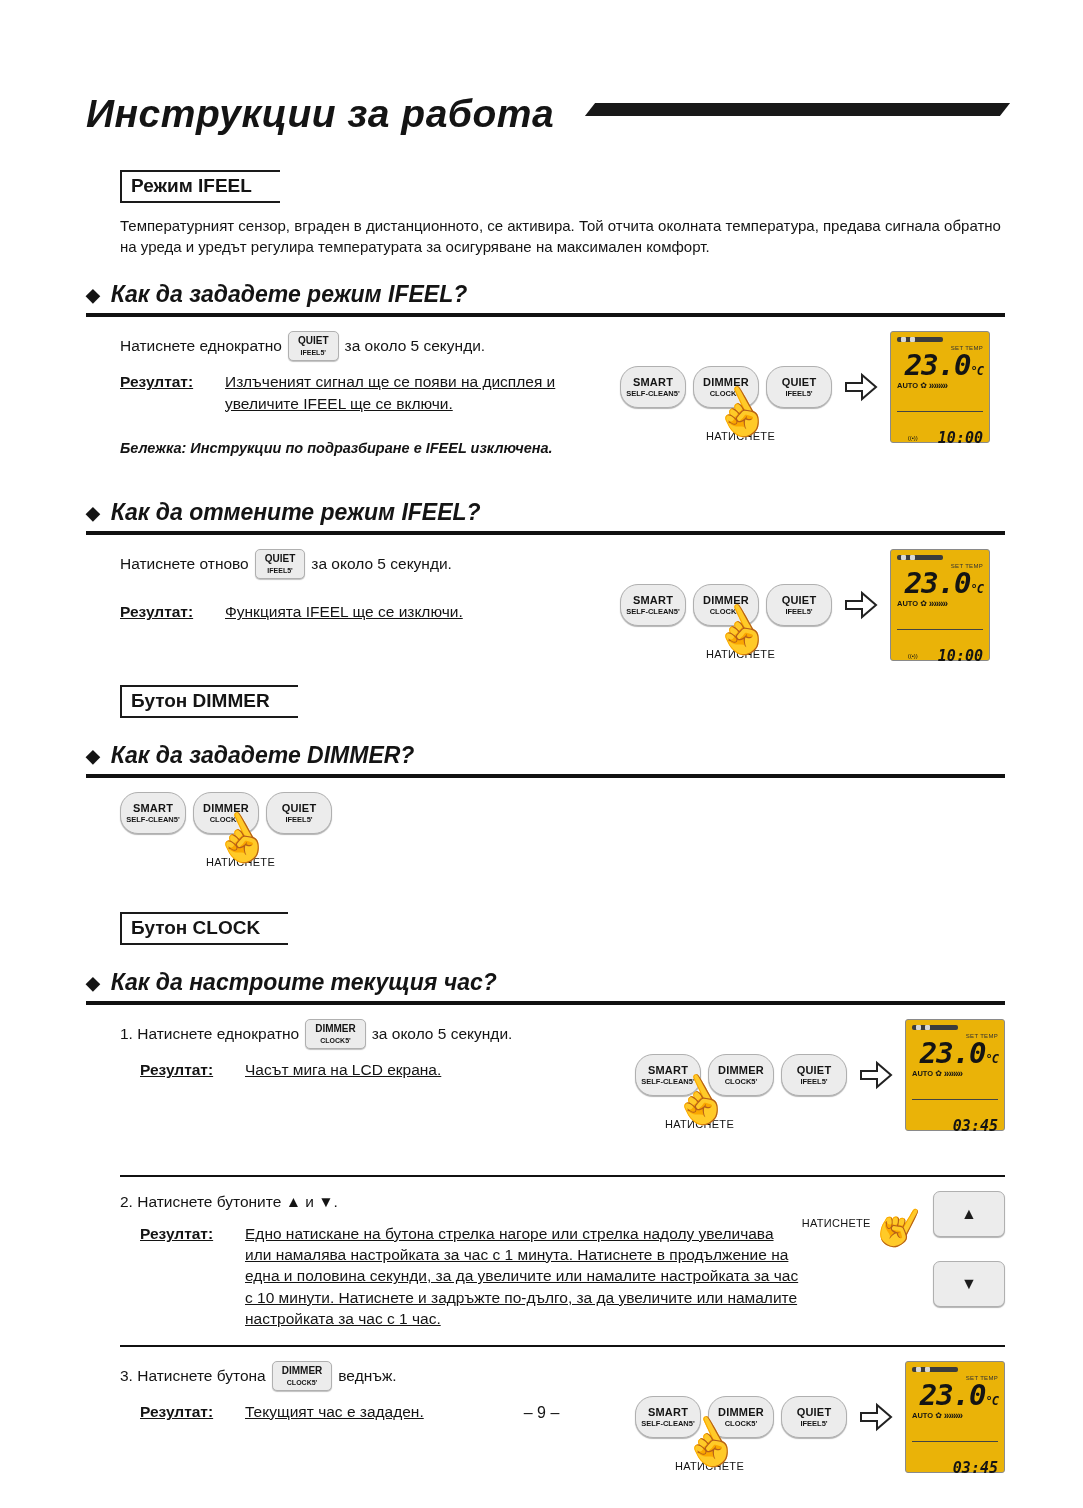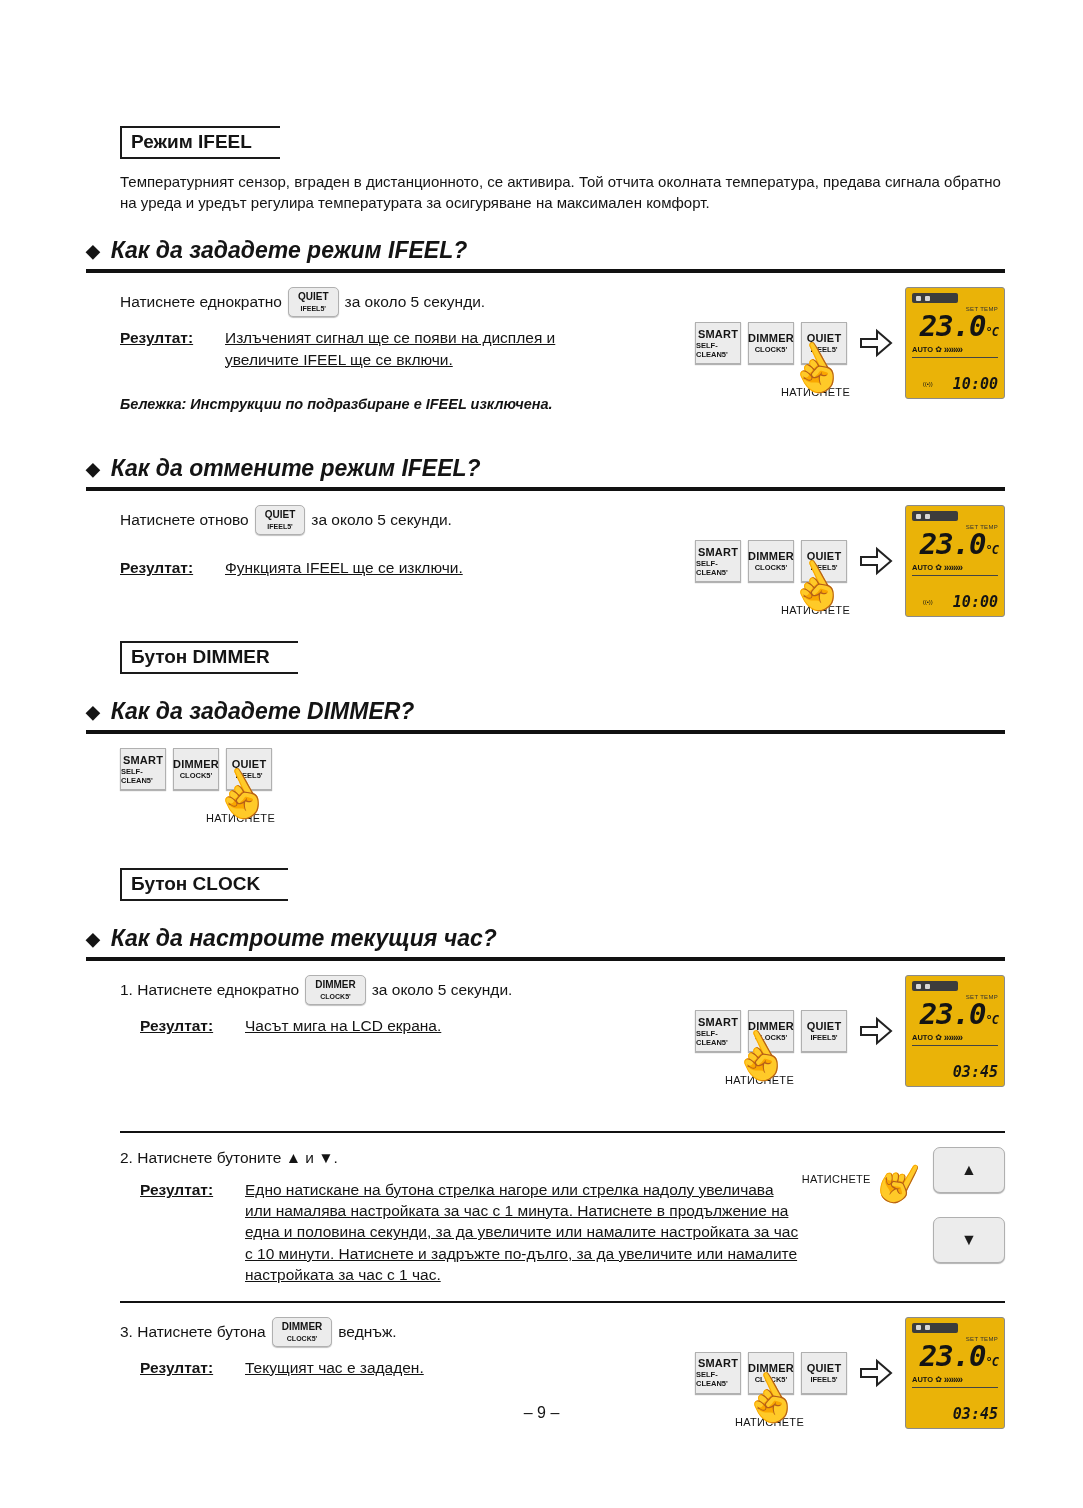--- a/index.html
+++ b/index.html
@@ -23,21 +23,21 @@
     padding:3px 28px 4px 9px; font-size:19px; font-weight:bold;
   }
   .intro { margin:13px 0 0 34px; font-size:15px; line-height:1.38; max-width:885px; }
 
   
   .dia-head { margin-top:24px; font-size:23px; font-weight:bold; font-style:italic; display:flex; align-items:center; gap:11px; }
   .dia { font-size:18px; font-style:normal; }
   .rule { height:4px; background:#111; margin-top:5px; }
 
   
-  .block { margin-left:34px; margin-top:14px; display:flex; justify-content:space-between; align-items:flex-start; }
+  .block { margin-left:34px; margin-top:14px; display:flex; align-items:flex-start; }
   .b1 { min-height:144px; } .b2 { min-height:132px; } .b3 { min-height:118px; }
   .b4 { min-height:140px; } .b6 { min-height:128px; }
   .w500 { width:500px; } .w560 { width:560px; } .w700 { width:700px; }
   .step-line { font-size:15.5px; line-height:1.4; }
   .result { display:flex; margin-top:10px; font-size:15.5px; line-height:1.38;text-decoration:underline; }
   .result-label { flex:none; width:105px; font-weight:bold; }
   .result-text { flex:1; }
   .note { margin-top:24px; font-size:14.5px; font-weight:bold; font-style:italic; line-height:1.45; }
   .hang { padding-left:84px; text-indent:-84px; max-width:600px; }
 
@@ -49,42 +49,42 @@
     box-shadow:0 1px 1px rgba(0,0,0,.25); text-indent:0;
   }
   .inline-btn .l1 { font-size:10px; font-weight:bold; }
   .inline-btn .l2 { font-size:7px; font-weight:bold; }
 
   
   .gfx { display:flex; align-items:center; gap:12px; }
   .panel-wrap { position:relative; }
   .panel { display:flex; gap:7px; }
   .rbtn {
-    width:46px; height:42px; background:#ececec; border:1px solid #b0b0b0;
-    border-radius:0; display:flex; flex-direction:column; align-items:center;
+    width:66px; height:42px; background:#ececec; border:1px solid #b0b0b0;
+    border-radius:18px; display:flex; flex-direction:column; align-items:center;
     justify-content:center; gap:1px; box-shadow:0 1px 1px rgba(0,0,0,.3);
   }
   .rbtn .l1 { font-size:11px; font-weight:bold; letter-spacing:.2px; }
   .rbtn .l2 { font-size:7.5px; font-weight:bold; }
   .press { position:absolute; left:86px; top:24px; display:flex; flex-direction:column; align-items:center; z-index:2; }
   .hand { font-size:46px; line-height:1; transform:rotate(-28deg); color:#111; }
   .press-label { font-size:11px; margin-top:-6px; letter-spacing:.3px; }
   .arrow-svg { flex:none; }
 
   
   .lcd {
     width:100px; height:112px; background:#eab308; border:1px solid #8a8a8a;
     border-radius:3px; padding:5px 6px; display:flex; flex-direction:column; flex:none;
   }
   .lcd-status { width:46px; height:10px; background:#3c3c3c; border-radius:2px; display:flex; align-items:center; gap:4px; padding:0 4px; }
   .lcd-status i { display:block; width:5px; height:5px; background:#d8d8d6; border-radius:1px; }
   .lcd-settemp { font-size:6px; text-align:right; margin-top:3px; letter-spacing:.3px; color:#333; }
   .lcd-temp { text-align:right; font-family:"DejaVu Sans Mono", monospace; font-style:italic; font-weight:bold; font-size:29px; line-height:1; letter-spacing:-1px; }
   .lcd-unit { font-size:12px; }
-  .lcd-mid { margin-top:auto; display:flex; align-items:center; gap:2px; padding-bottom:2px; border-bottom:1.5px solid #444; }
+  .lcd-mid { margin-top:auto; display:flex; align-items:center; gap:2px; padding-bottom:20px; border-bottom:1.5px solid #444; }
   .lcd-mode { font-size:7.5px; font-weight:bold; }
   .lcd-fan { font-size:8px; }
   .lcd-arrows { font-size:10px; font-weight:bold; letter-spacing:-1px; }
   .lcd-time-row { display:flex; justify-content:flex-end; align-items:center; gap:20px; margin-top:17px; }
   .lcd-signal { font-size:6px; }
   .lcd-time { font-family:"DejaVu Sans Mono", monospace; font-style:italic; font-weight:bold; font-size:15px; }
 
   
   .gfx2 { display:flex; align-items:flex-start; gap:8px; }
   .press2 { display:flex; align-items:center; gap:2px; margin-top:14px; }
@@ -98,20 +98,24 @@
 
   .hr { height:1.5px; background:#111; margin:16px 0 14px 34px; }
   .footer { position:absolute; bottom:86px; left:0; width:100%; text-align:center; font-size:16px; }
 </style>
 </head>
 <body>
 
 <div class="page">
 
   
+  <div class="title-row">
+    <h1 class="page-title">Инструкции за работа</h1>
+    <div class="title-bar"></div>
+  </div>
 
   
   <div class="sec-label">Режим IFEEL</div>
   <p class="intro">Температурният сензор, вграден в дистанционното, се активира. Той отчита околната температура, предава сигнала обратно на уреда и уредът регулира температурата за осигуряване на максимален комфорт.</p>
 
   
   <div class="dia-head">
     <span class="dia">◆</span>
     <span>Как да зададете режим IFEEL?</span>
   </div>

